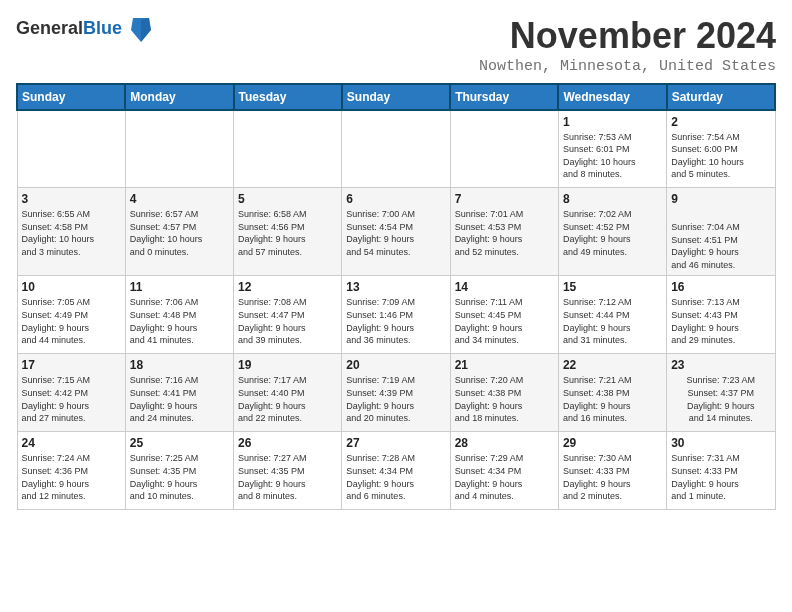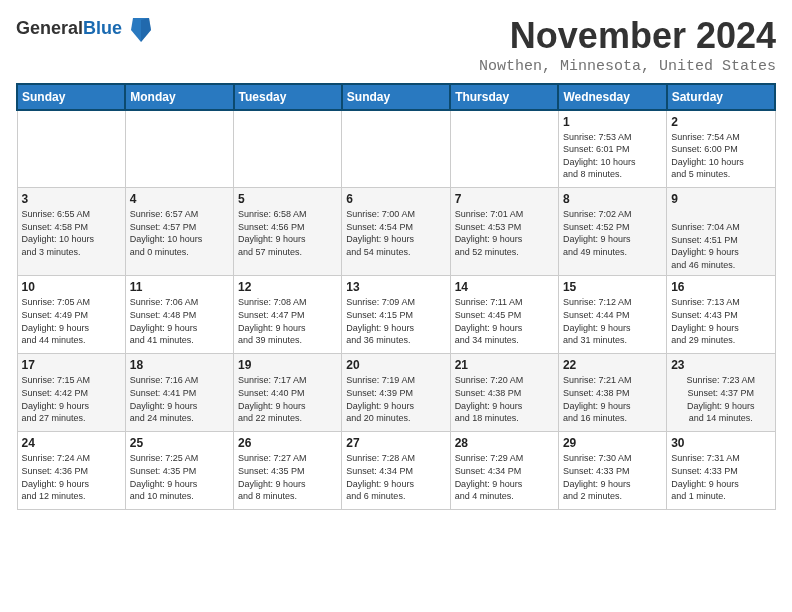--- a/index.html
+++ b/index.html
@@ -221,21 +221,21 @@
           <td>
             <span class="day-number">12</span>
             <div class="day-info" style="white-space: pre-line;">Sunrise: 7:08 AM
 Sunset: 4:47 PM
 Daylight: 9 hours
 and 39 minutes.</div>
           </td>
           <td>
             <span class="day-number">13</span>
             <div class="day-info" style="white-space: pre-line;">Sunrise: 7:09 AM
-Sunset: 4:15 PM
+Sunset: 1:46 PM
 Daylight: 9 hours
 and 36 minutes.</div>
           </td>
           <td>
             <span class="day-number">14</span>
             <div class="day-info" style="white-space: pre-line;">Sunrise: 7:11 AM
 Sunset: 4:45 PM
 Daylight: 9 hours
 and 34 minutes.</div>
           </td>

